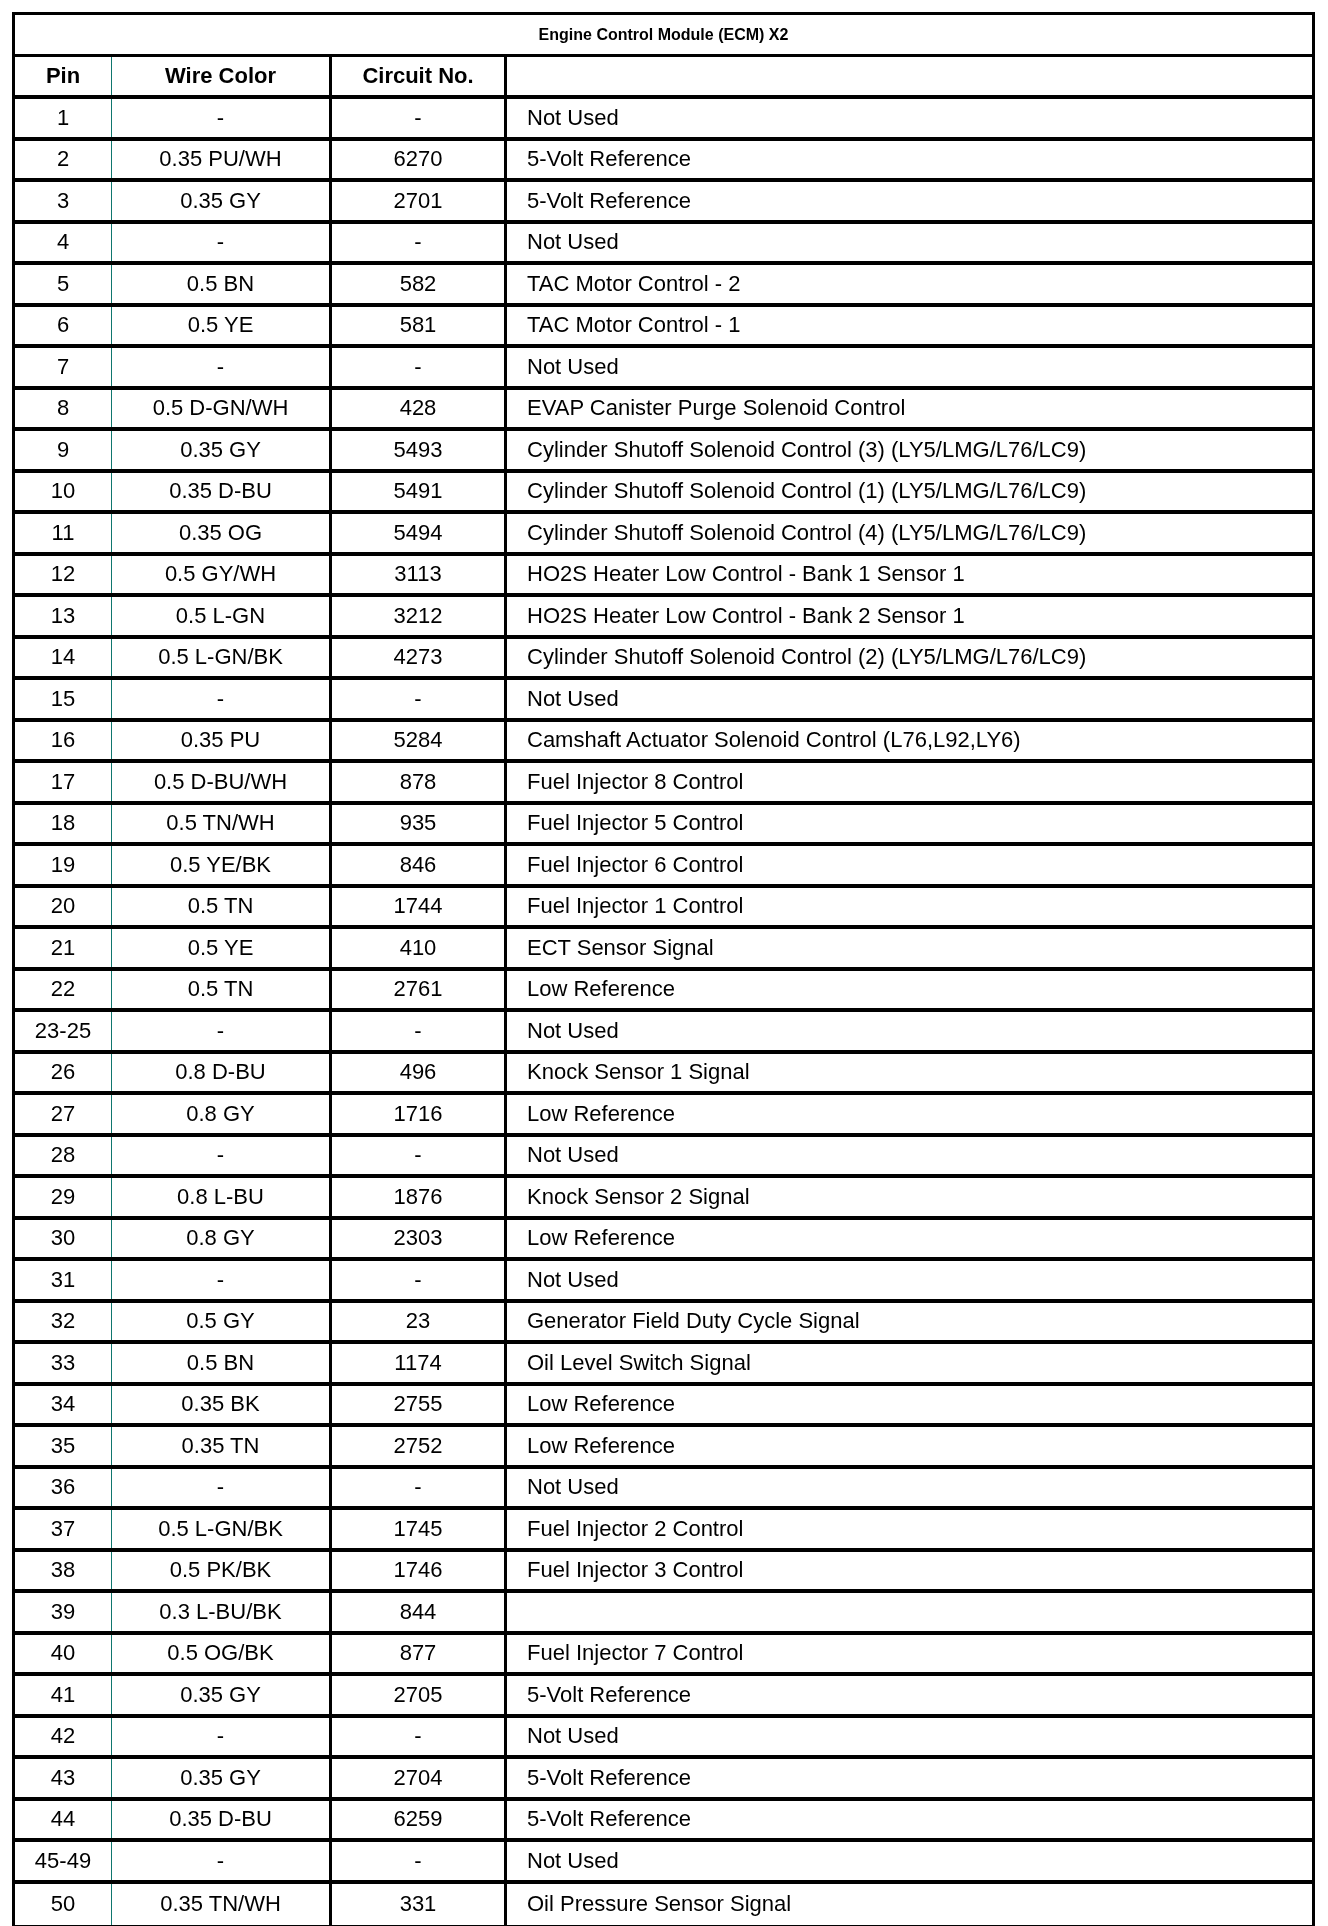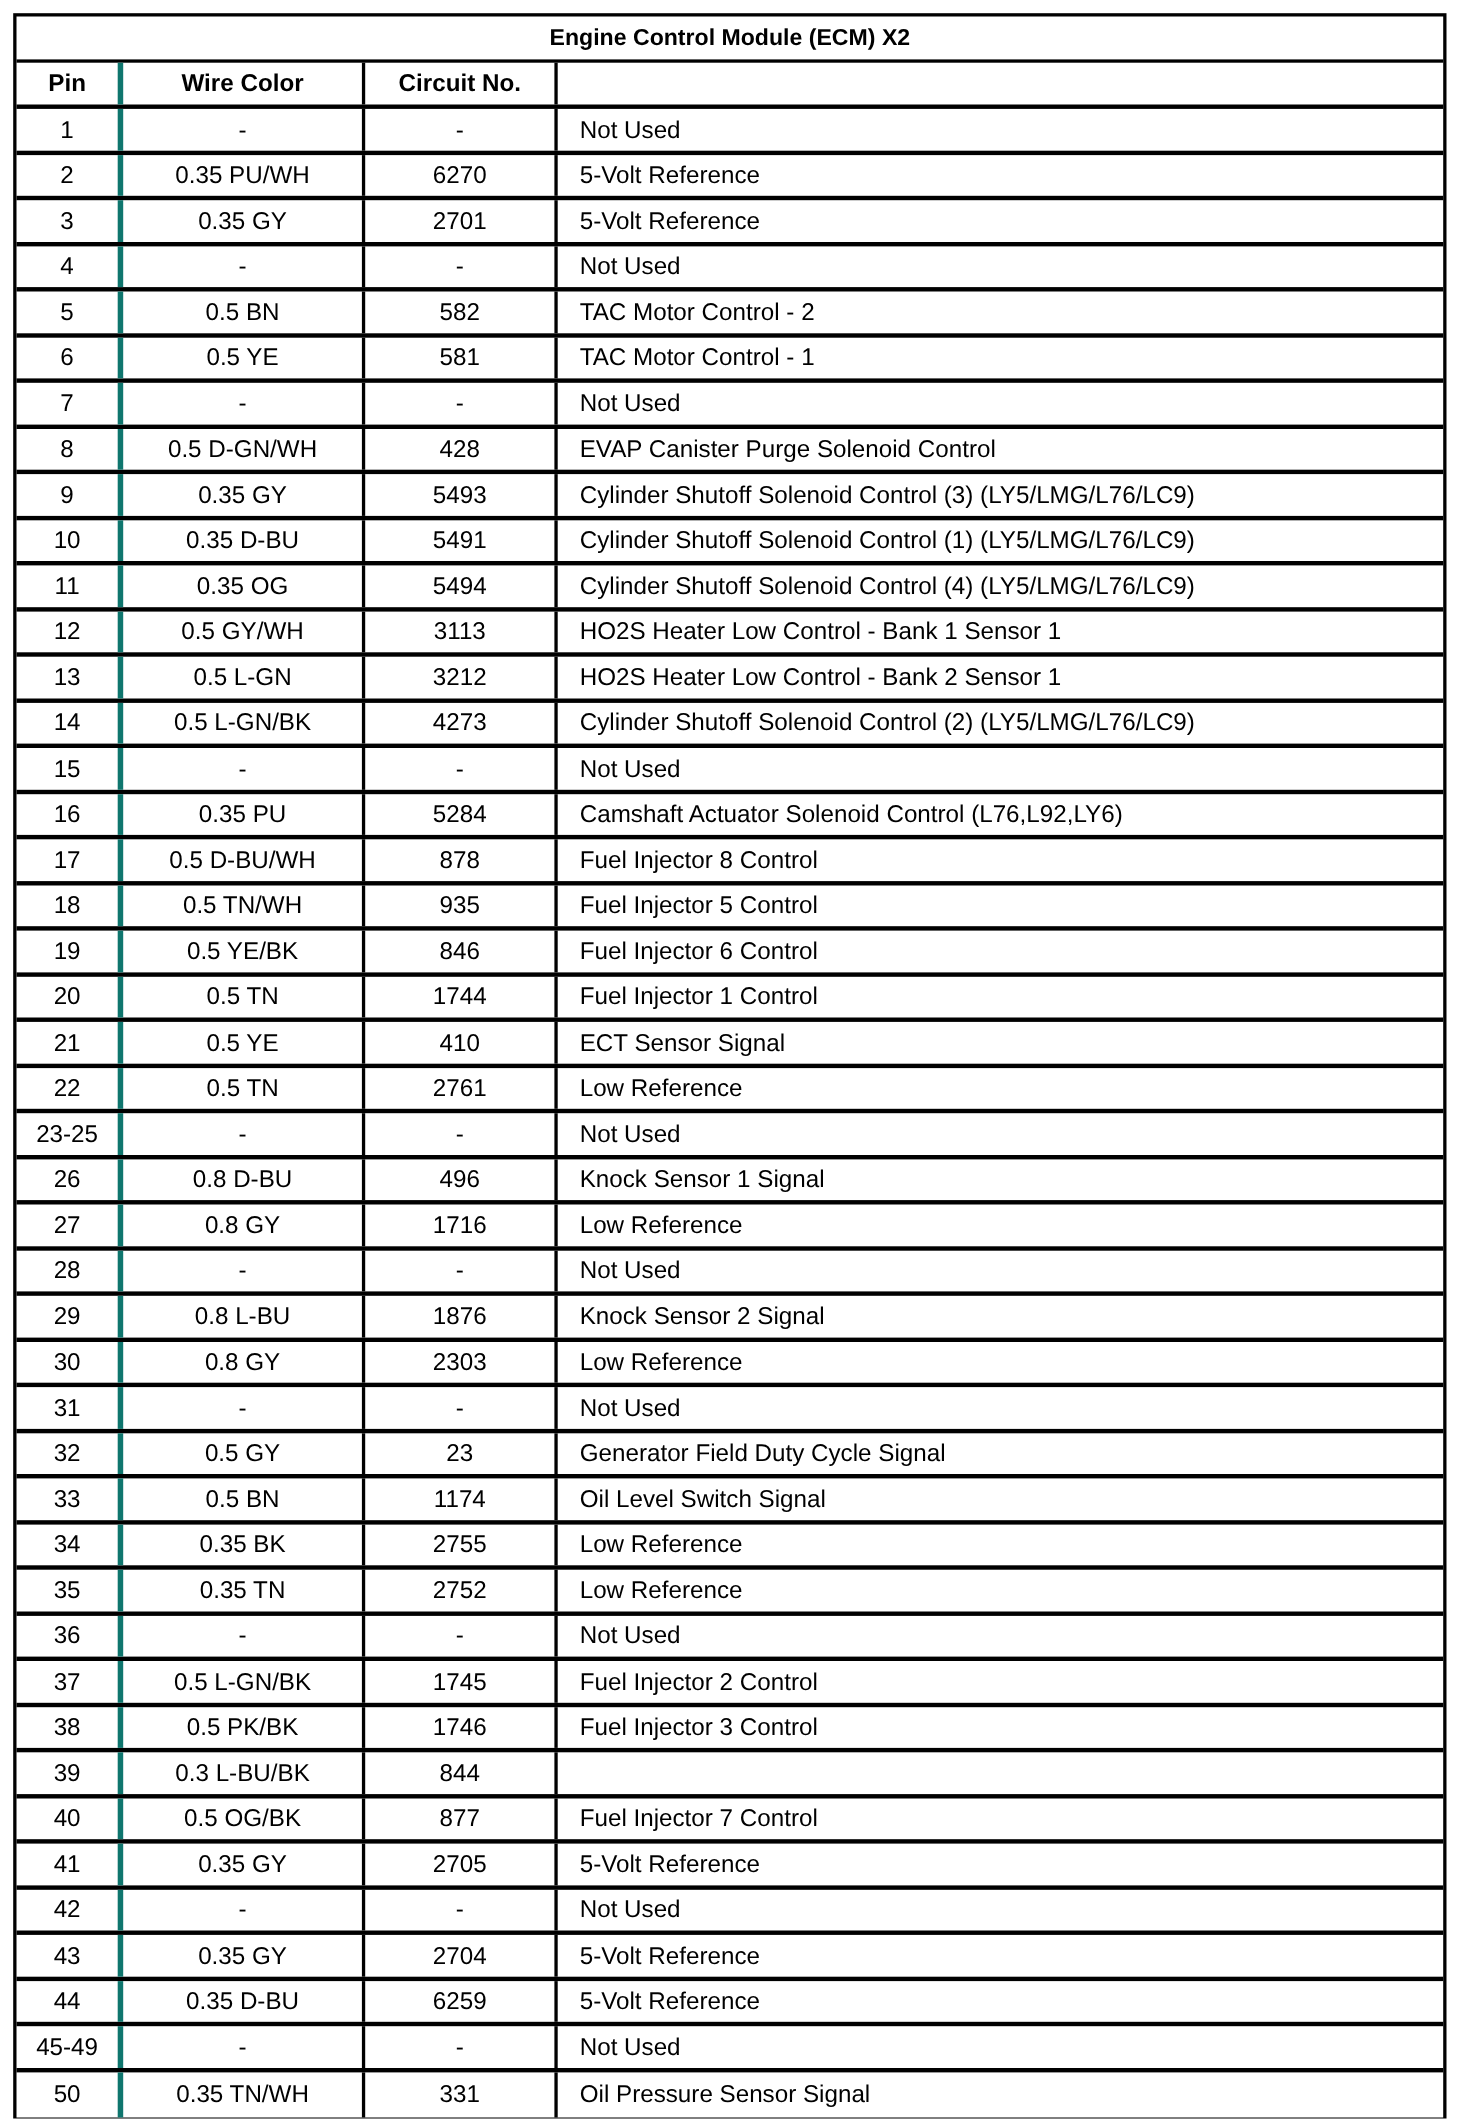--- a/index.html
+++ b/index.html
@@ -24,21 +24,21 @@
       box-sizing: border-box;
     }
     .title-row {
       height: 42px;
       border-bottom: 3px solid #000;
       box-sizing: border-box;
       display: flex;
       align-items: center;
       justify-content: center;
       font-weight: bold;
-      font-size: 21px;
+      font-size: 16px;
     }
     .row {
       display: flex;
       height: 41.5px;
       box-sizing: border-box;
       border-bottom: 4px solid #000;
     }
     .row:last-child { border-bottom: none; }
     .header-row {
       height: 42px;
@@ -46,21 +46,21 @@
       font-weight: bold;
     }
     .cell {
       box-sizing: border-box;
       display: flex;
       align-items: center;
       font-size: 22px;
       white-space: nowrap;
       overflow: hidden;
     }
-    .c-pin  { width: 97px;  justify-content: center; border-right: 5px solid #0f766e; }
+    .c-pin  { width: 97px;  justify-content: center; border-right: 1px solid #0f766e; }
     .c-wire { width: 220px; justify-content: center; border-right: 3px solid #000; }
     .c-circ { width: 175px; justify-content: center; border-right: 3px solid #000; }
     .c-func { flex: 1; justify-content: flex-start; padding-left: 20px; }
     .header-row .c-func { justify-content: center; padding-left: 0; }
   </style>
 </head>
 <body>
 
 <div class="sheet">
   <div class="title-row">Engine Control Module (ECM) X2</div>

